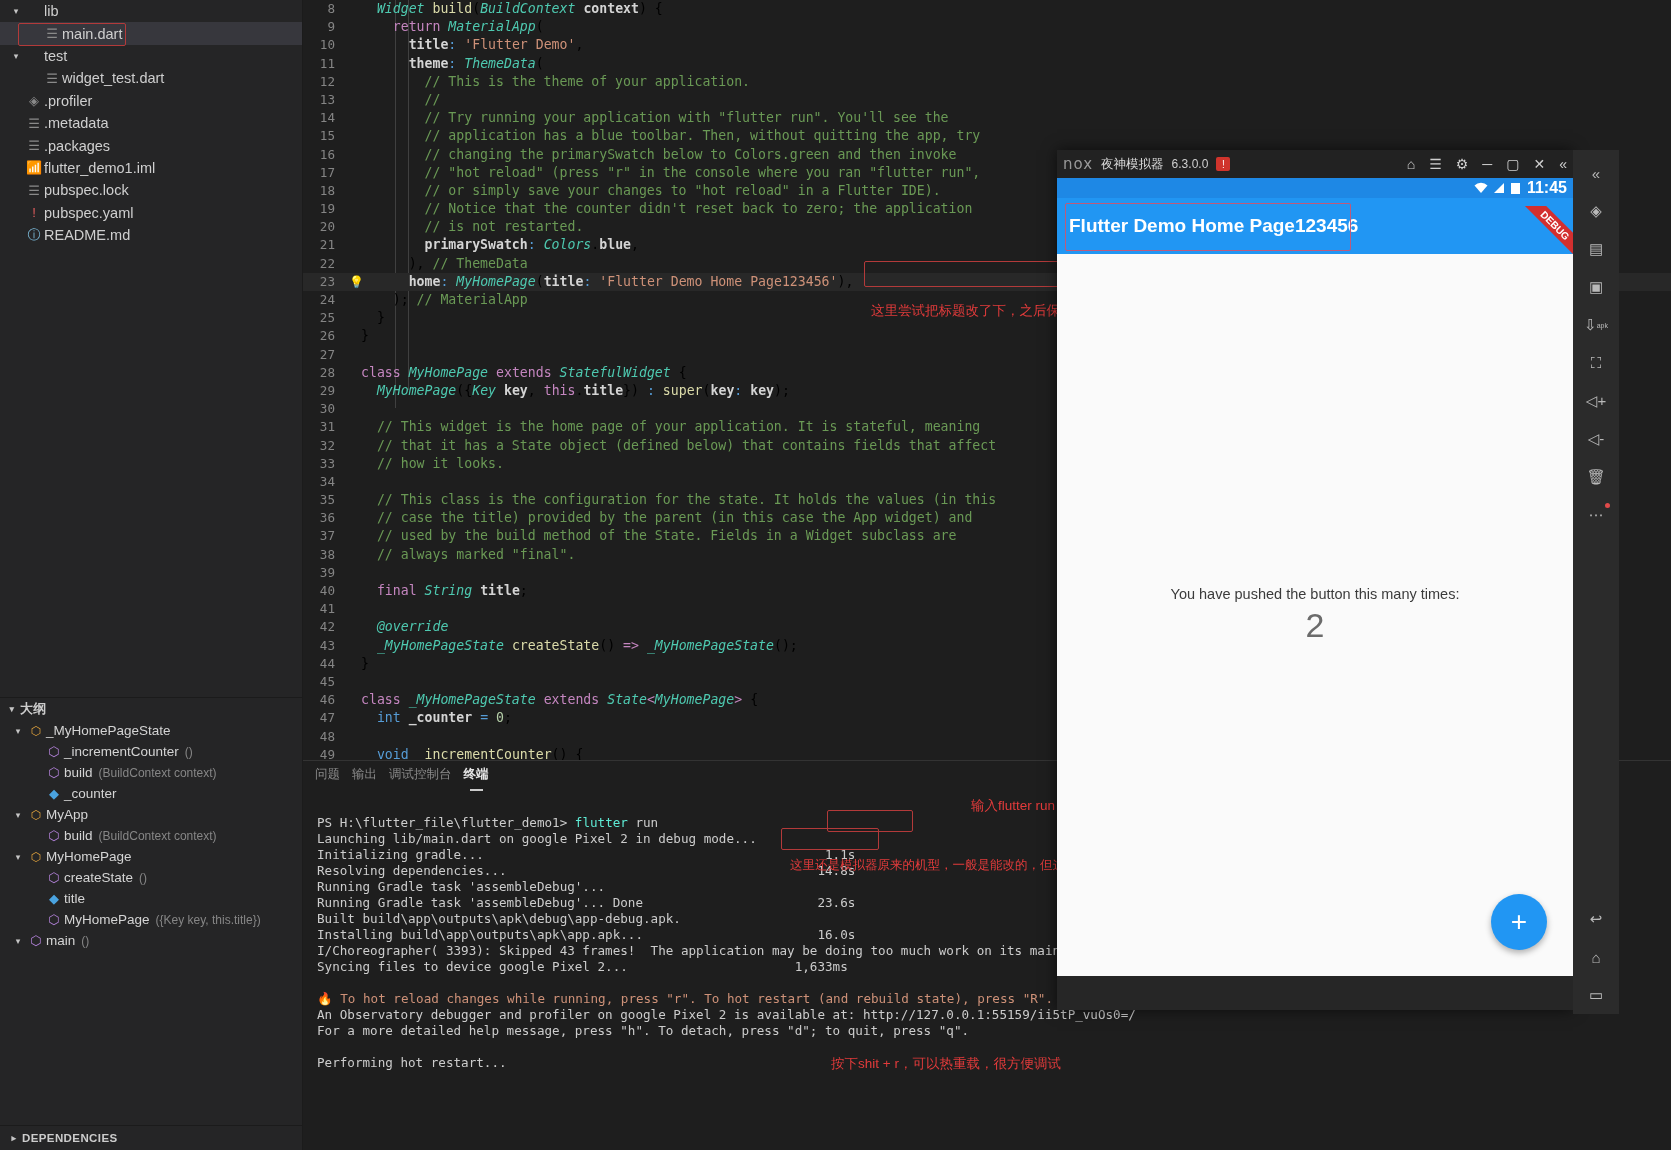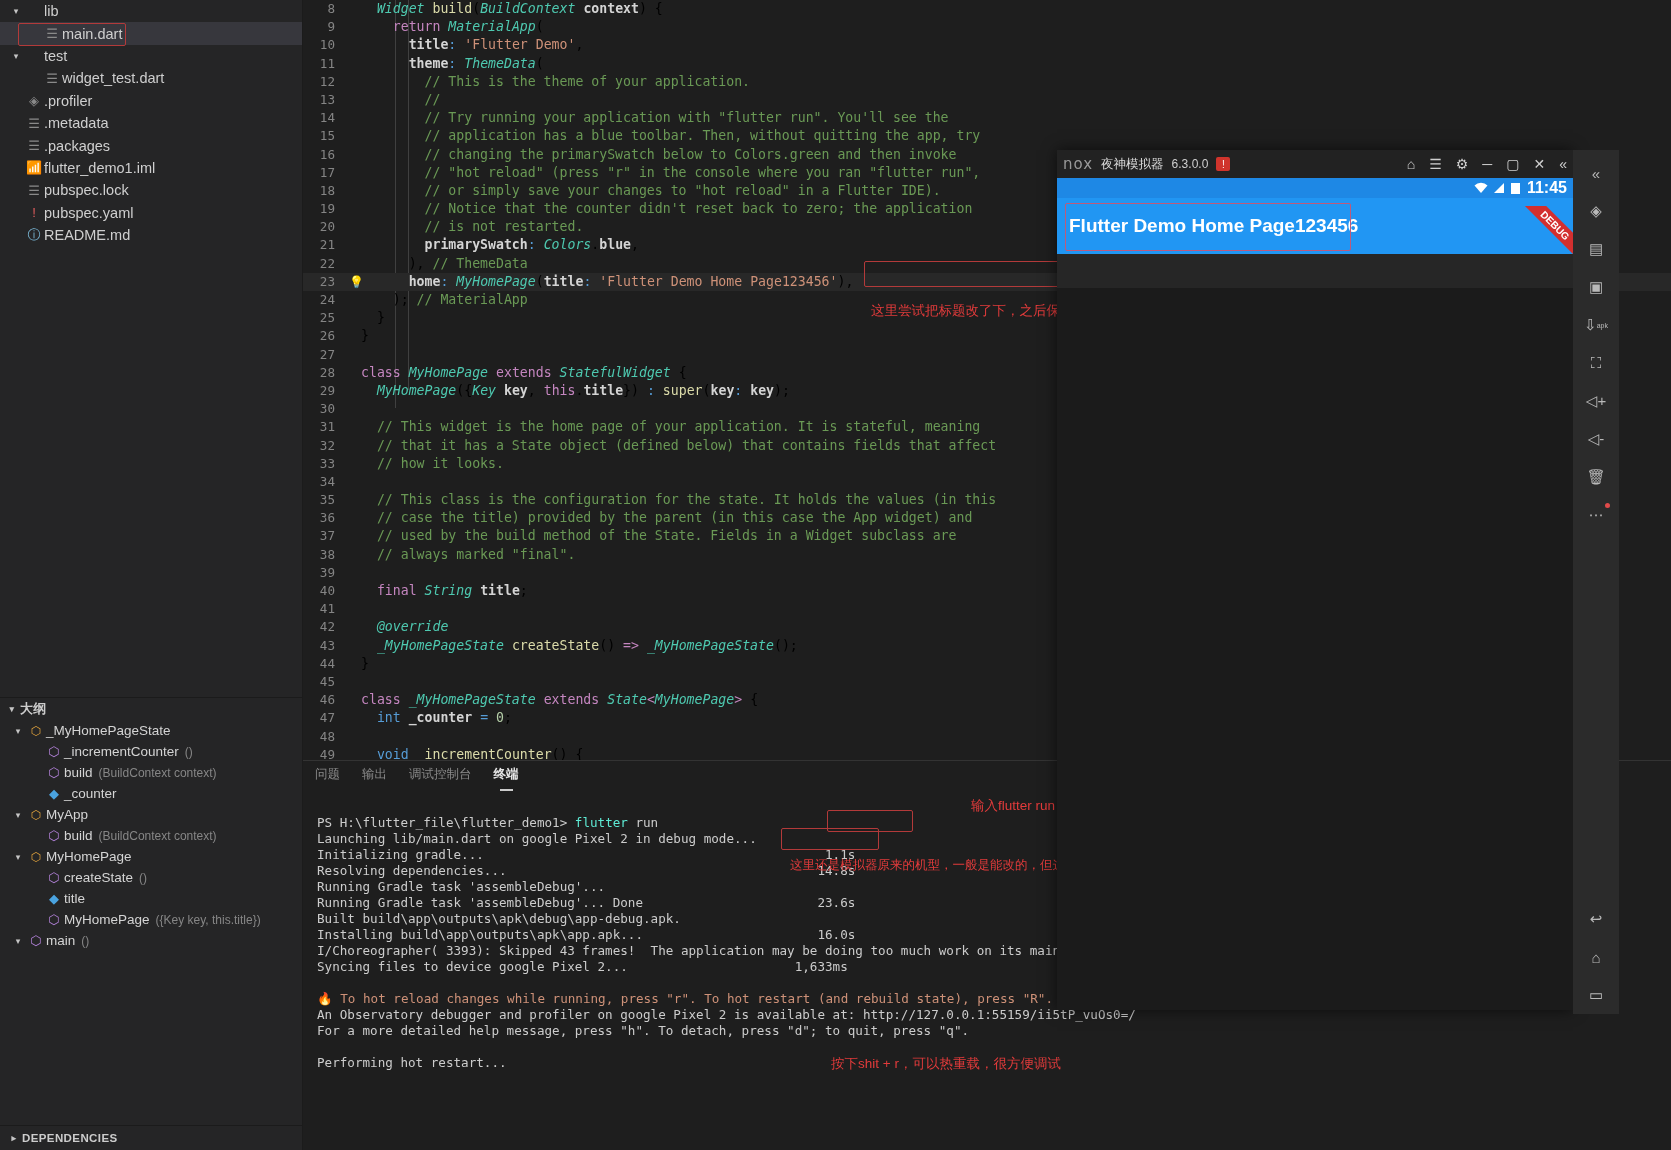--- a/index.html
+++ b/index.html
@@ -74,21 +74,21 @@
   .nm{color:#b5cea8;}
   .pl{color:#d4d4d4;font-weight:bold;}
   .ann{color:#4ec9b0;font-style:italic;}
   .note-red{position:absolute;color:#e33b3b;font-size:13.5px;white-space:nowrap;}
   .fold-guide{
     position:absolute;top:0;bottom:0;width:1px;background:#404040;
   }
 
   
   .panel{flex:1;background:#1e1e1e;border-top:1px solid #333;position:relative;overflow:hidden;}
-  .panel-tabs{height:30px;display:flex;align-items:center;padding-left:12px;gap:22px;}
+  .panel-tabs{height:30px;display:flex;align-items:center;padding-left:12px;gap:12px;}
   .ptab{font-size:12.5px;color:#8a8a8a;cursor:pointer;position:relative;padding-bottom:4px;}
   .ptab.active{color:#e7e7e7;font-weight:bold;}
   .ptab.active:after{
     content:"";position:absolute;left:6px;right:6px;bottom:-4px;height:1.5px;background:#cccccc;
   }
   .term{
     font-family:"DejaVu Sans Mono","Liberation Mono",monospace;
     font-size:12.6px;line-height:16px;color:#cccccc;
     padding:24px 0 0 14px;white-space:pre;position:relative;
   }
@@ -356,20 +356,27 @@
     </div>
 
     <div class="emu-appbar">
       <span class="emu-appbar-title">Flutter Demo Home Page123456</span>
       <div class="redbox" style="left:8px;top:5px;width:284px;height:46px;border-color:#c05a7a;"></div>
       <div class="debug-ribbon">
         <span>DEBUG</span>
       </div>
     </div>
 
+    <div class="emu-screen">
+      <div class="emu-text">You have pushed the button this many times:</div>
+      <div class="emu-counter">2</div>
+      <div class="fab">
+        <span>+</span>
+      </div>
+    </div>
 
     <div class="emu-nav"></div>
   </div>
 
   <div class="emu-side">
     <div class="si">«</div>
     <div class="si">◈</div>
     <div class="si">▤</div>
     <div class="si">▣</div>
     <div class="si">⇩<span style="font-size:7px;">apk</span></div>

